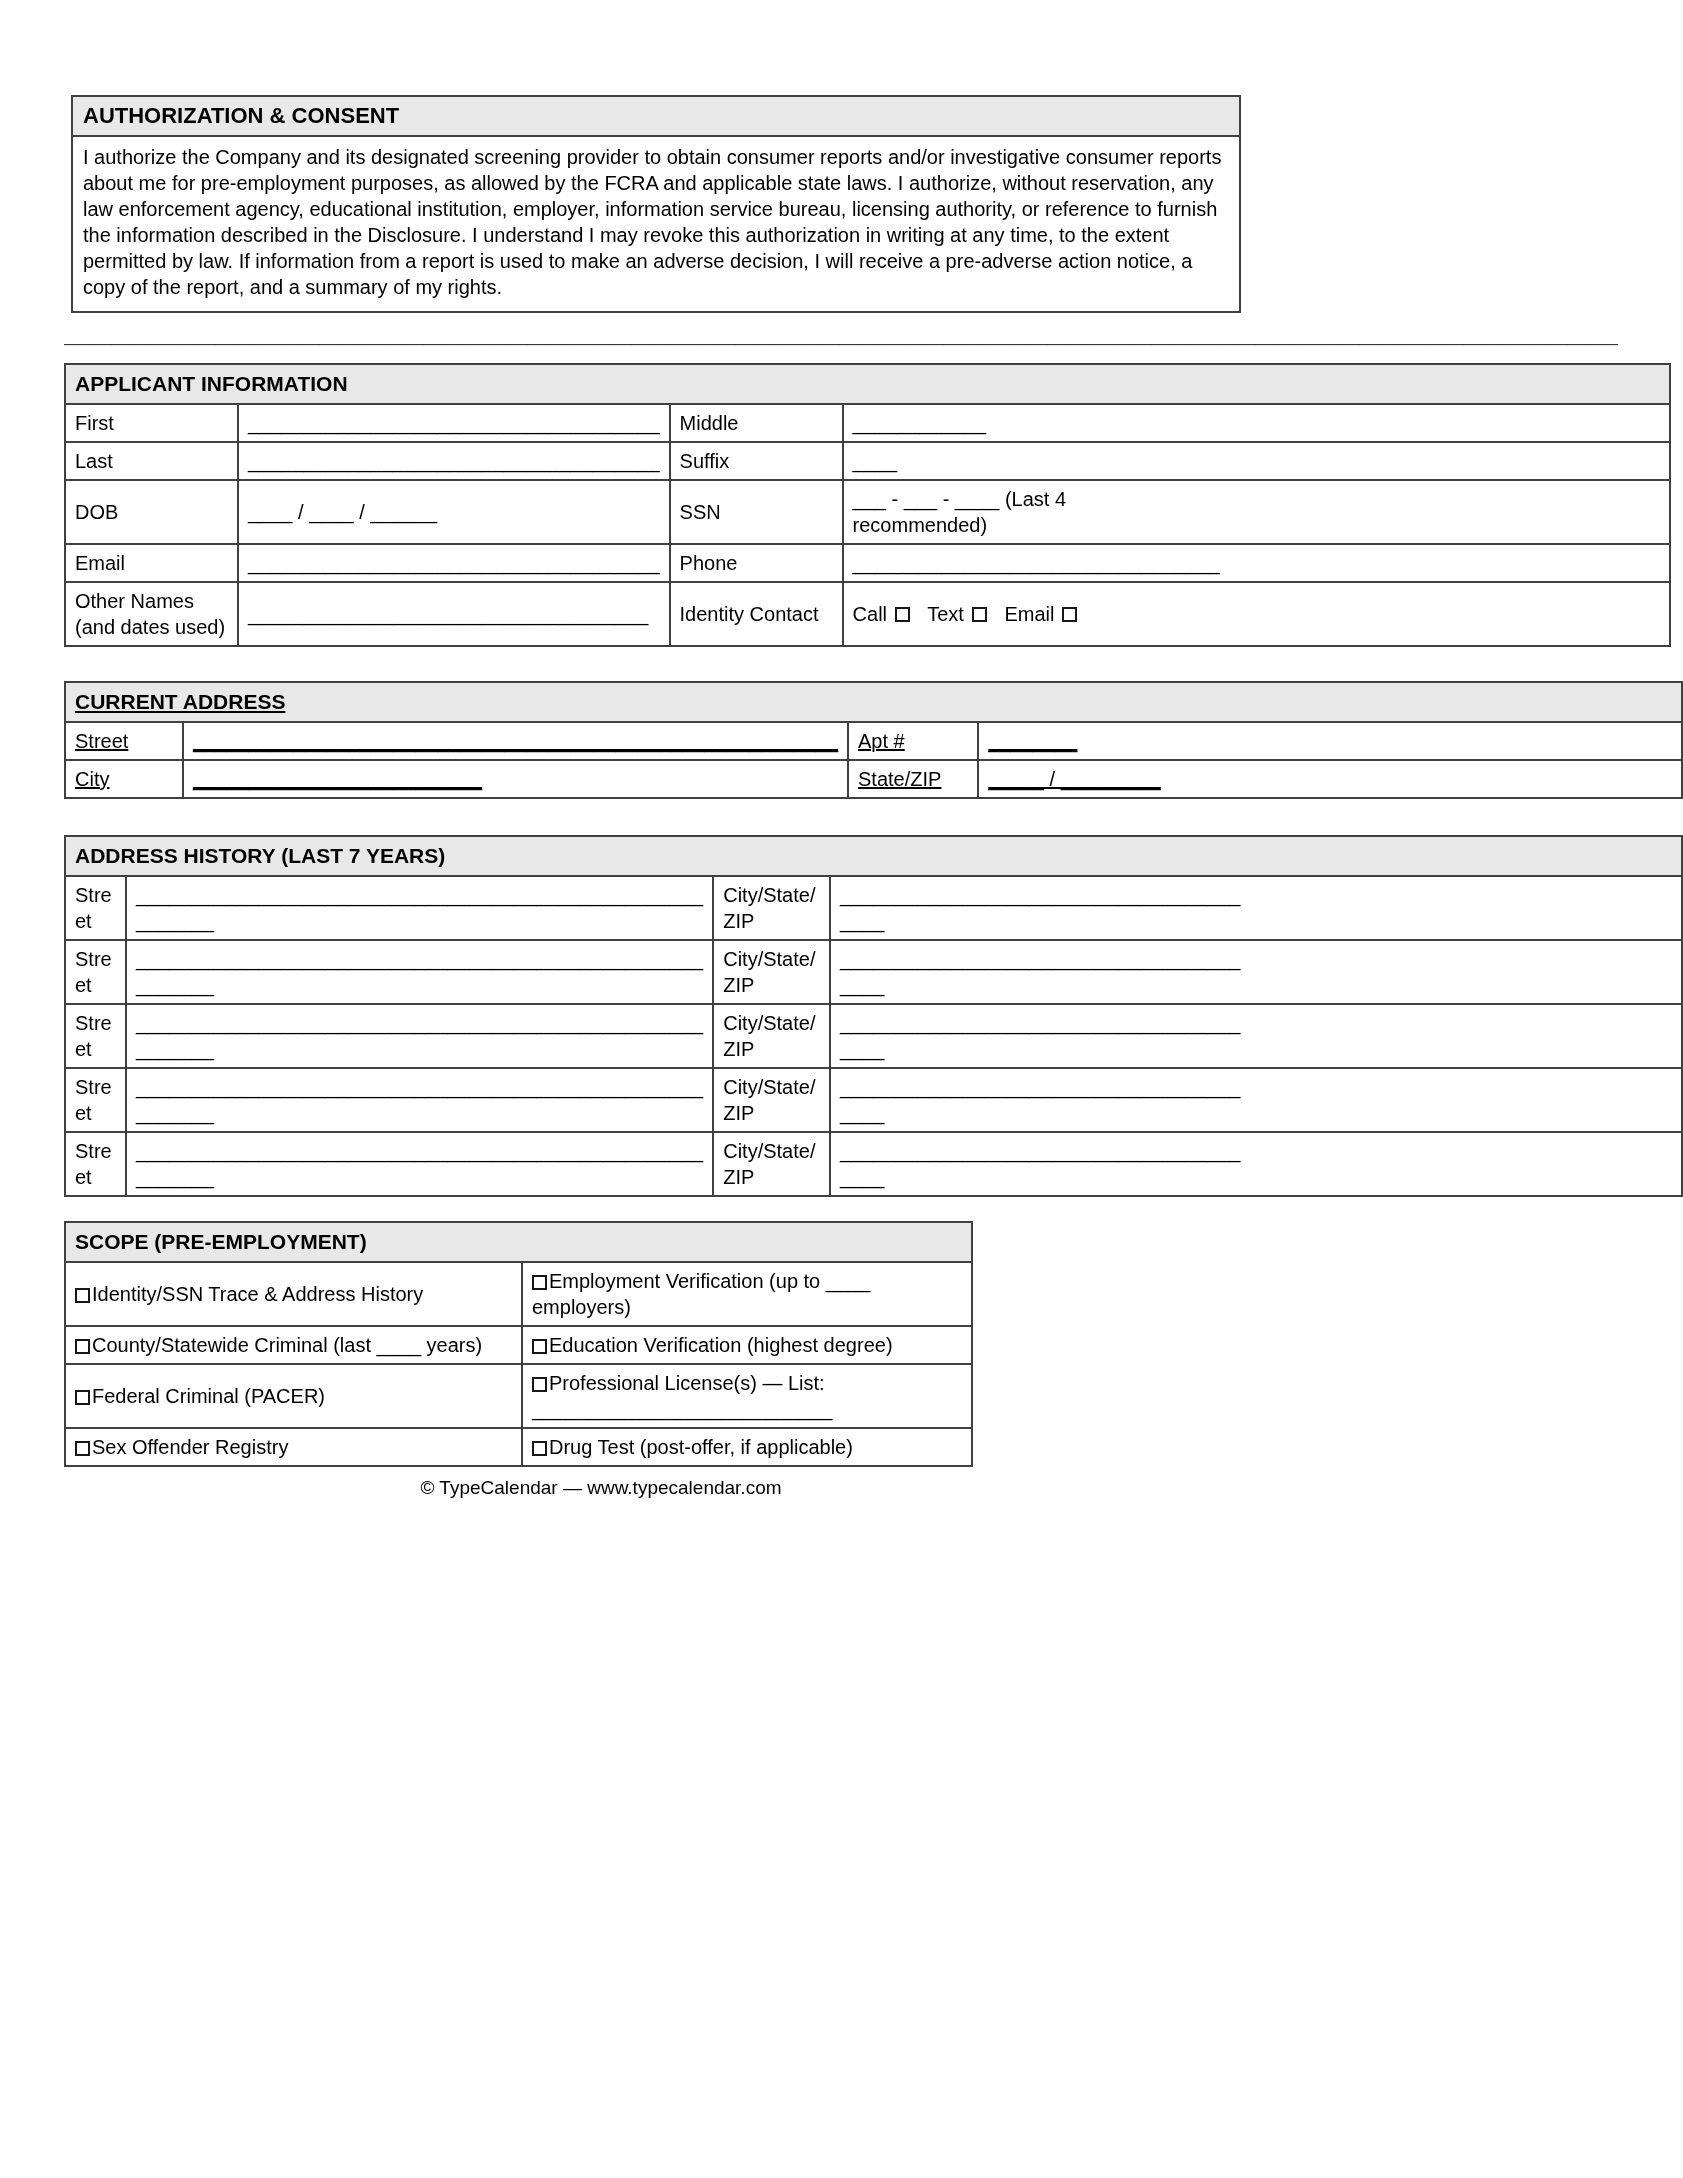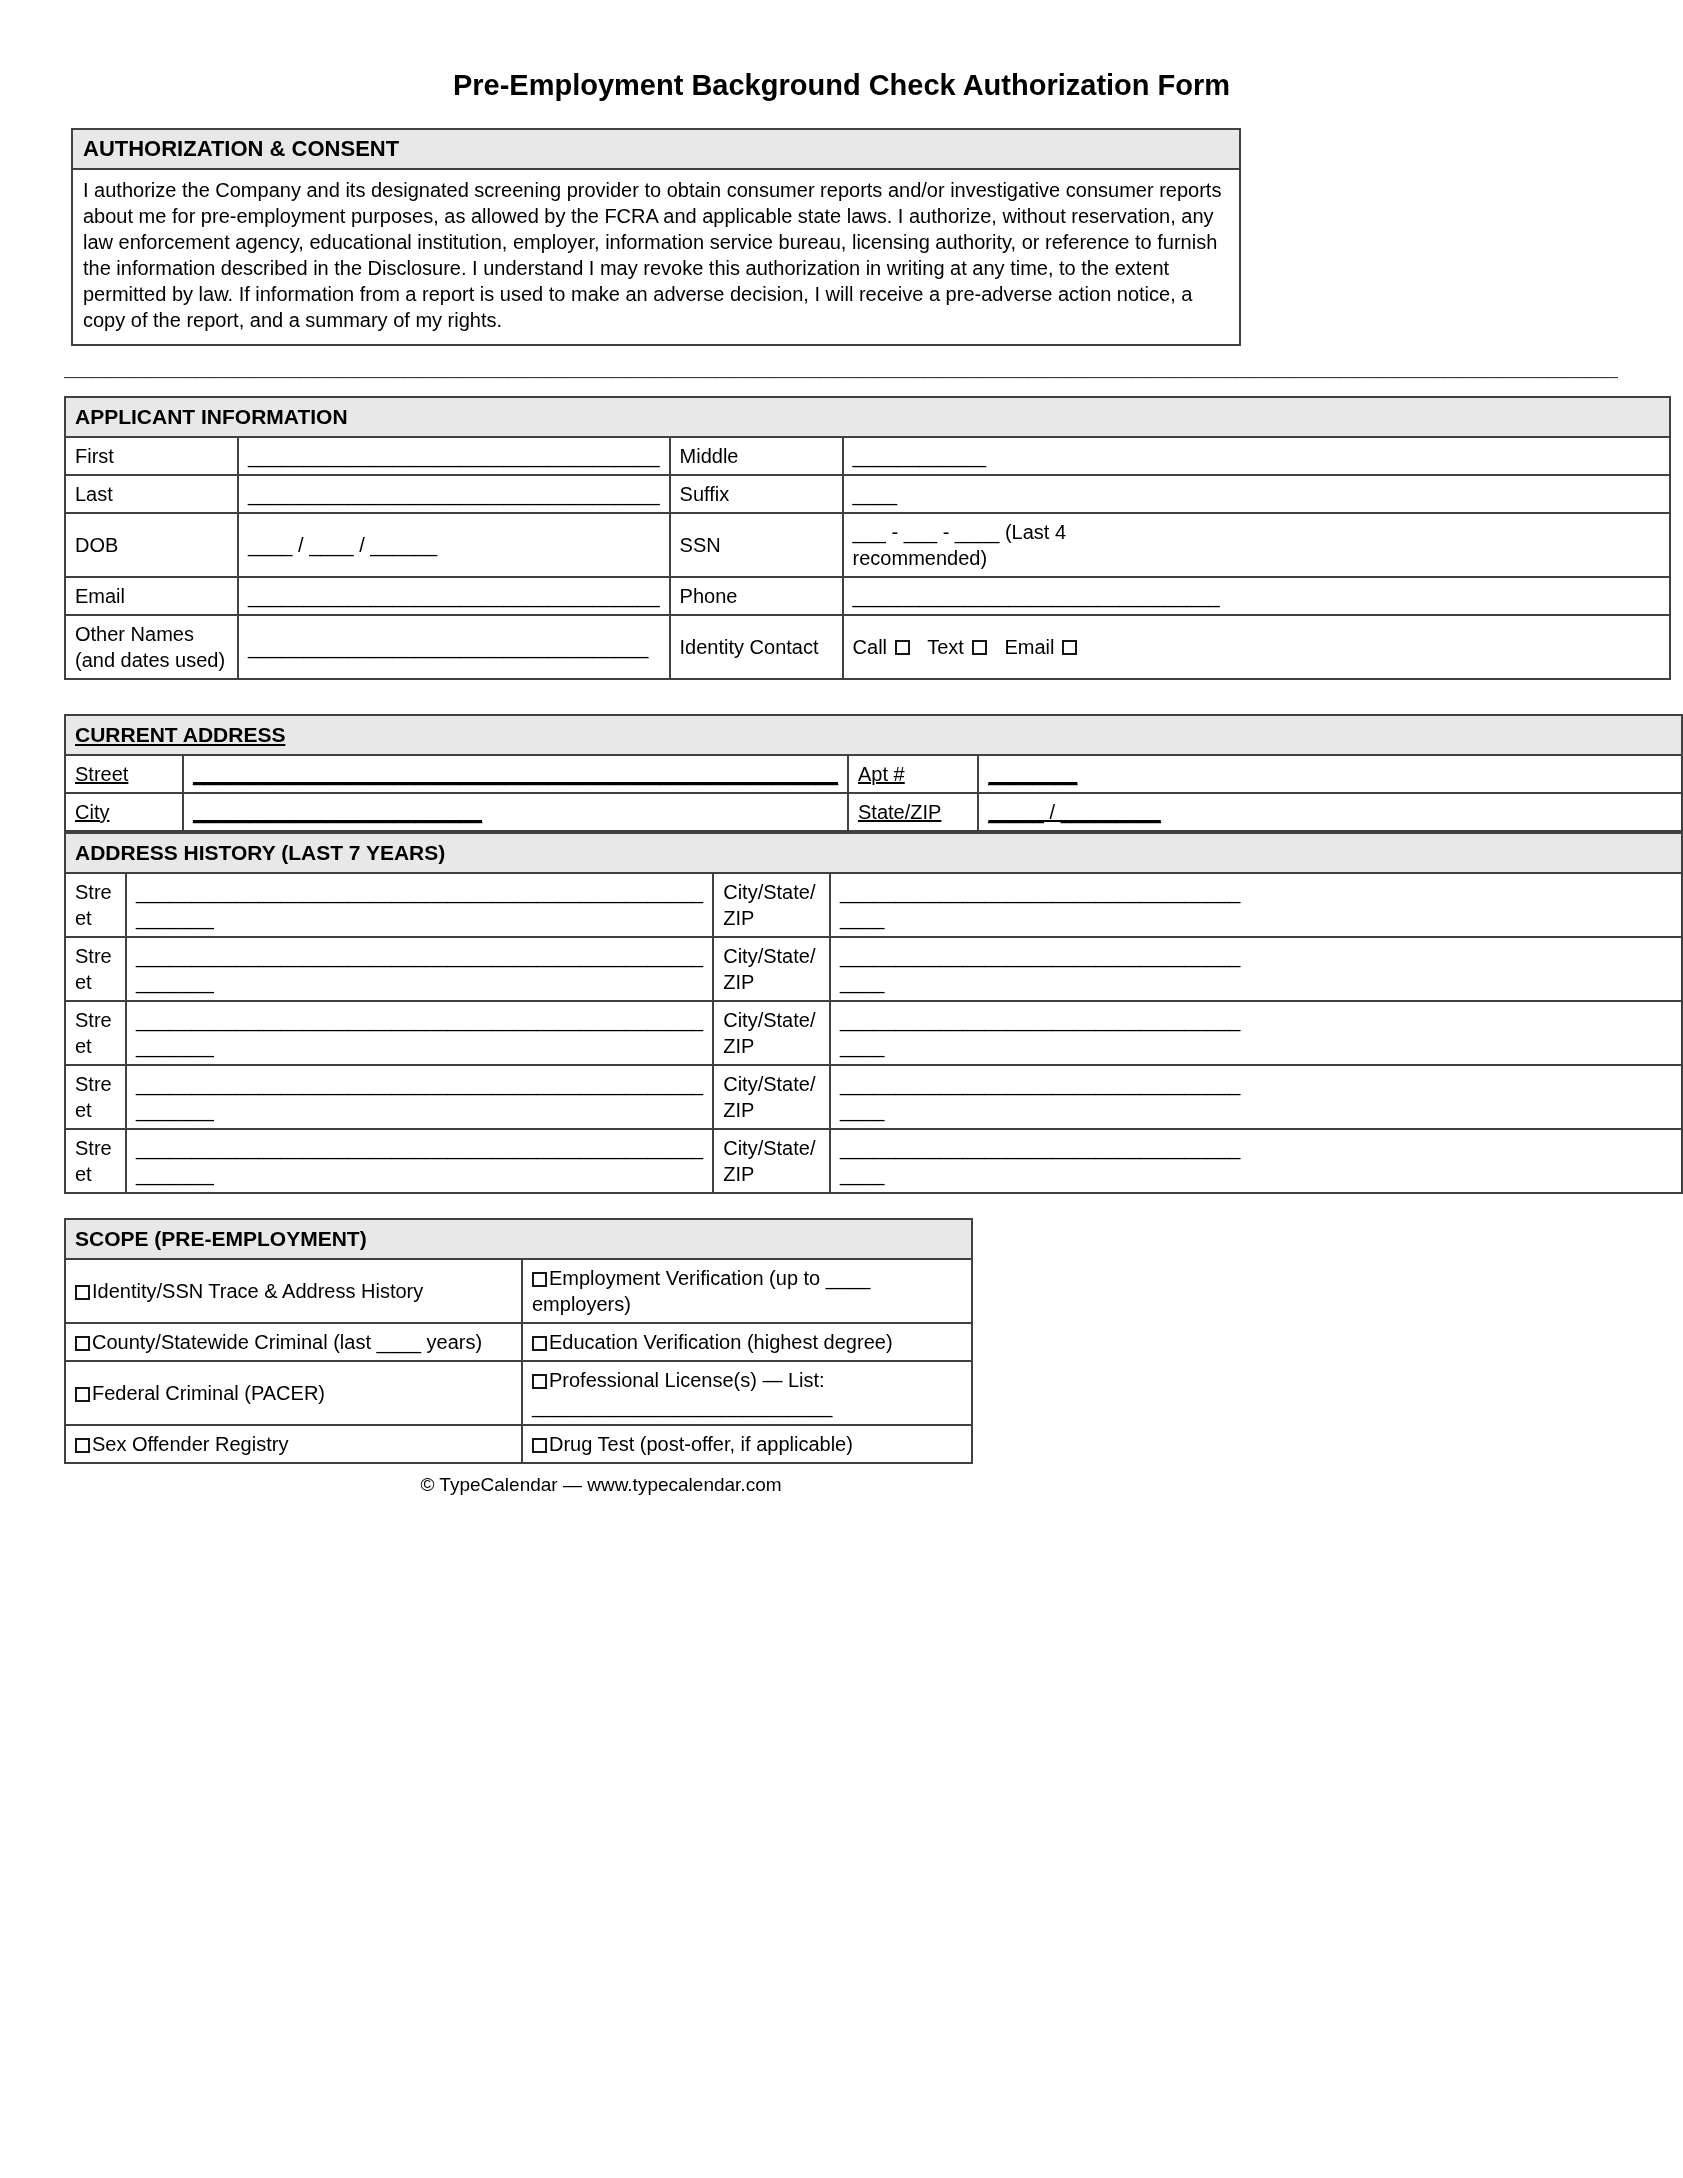--- a/index.html
+++ b/index.html
@@ -35,21 +35,21 @@
     border: 2px solid #414141; padding: 5px 9px;
     vertical-align: middle; overflow: hidden; line-height: 26px;
   }
   tr.section-header td {
     background: #e8e8e8; font-weight: 700; font-size: 21px; padding: 6px 9px;
   }
   td.value { white-space: pre-line; }
 
   .applicant { margin-top: 16px; }
   .current { margin-top: 34px; text-decoration: underline; }
-  .history { }
+  .history { margin-top: 36px; }
   .history td { vertical-align: top; padding: 4px 5px 4px 6px; }
   .h-label { word-break: break-all; }
 
   .scope { margin-top: 24px; margin-left: 147px; }
   .scope-label { white-space: pre-line; }
 
   .cb {
     display: inline-block; width: 15px; height: 15px;
     border: 2px solid #161616; background: #fff; vertical-align: -1px;
   }
@@ -57,21 +57,20 @@
   .pc-group { margin-right: 12px; white-space: nowrap; }
   .pc-group .cb { margin-left: 8px; }
 
   .footer { width: 908px; margin: 10px 0 0 147px; text-align: center; font-size: 19px; }
 </style>
 </head>
 <body>
 
 <div class="page">
 
-  <div class="title">Pre-Employment Background Check Authorization Form</div>
 
   <div class="box">
     <div class="box-header">AUTHORIZATION &amp; CONSENT</div>
     <div class="box-body">I authorize the Company and its designated screening provider to obtain consumer reports and/or investigative consumer reports about me for pre-employment purposes, as allowed by the FCRA and applicable state laws. I authorize, without reservation, any law enforcement agency, educational institution, employer, information service bureau, licensing authority, or reference to furnish the information described in the Disclosure. I understand I may revoke this authorization in writing at any time, to the extent permitted by law. If information from a report is used to make an adverse decision, I will receive a pre-adverse action notice, a copy of the report, and a summary of my rights.</div>
   </div>
 
   <div class="divider">__________________________________________________________________________________________________________________________________________________________________________</div>
 
   <table class="form applicant">
     <colgroup>

